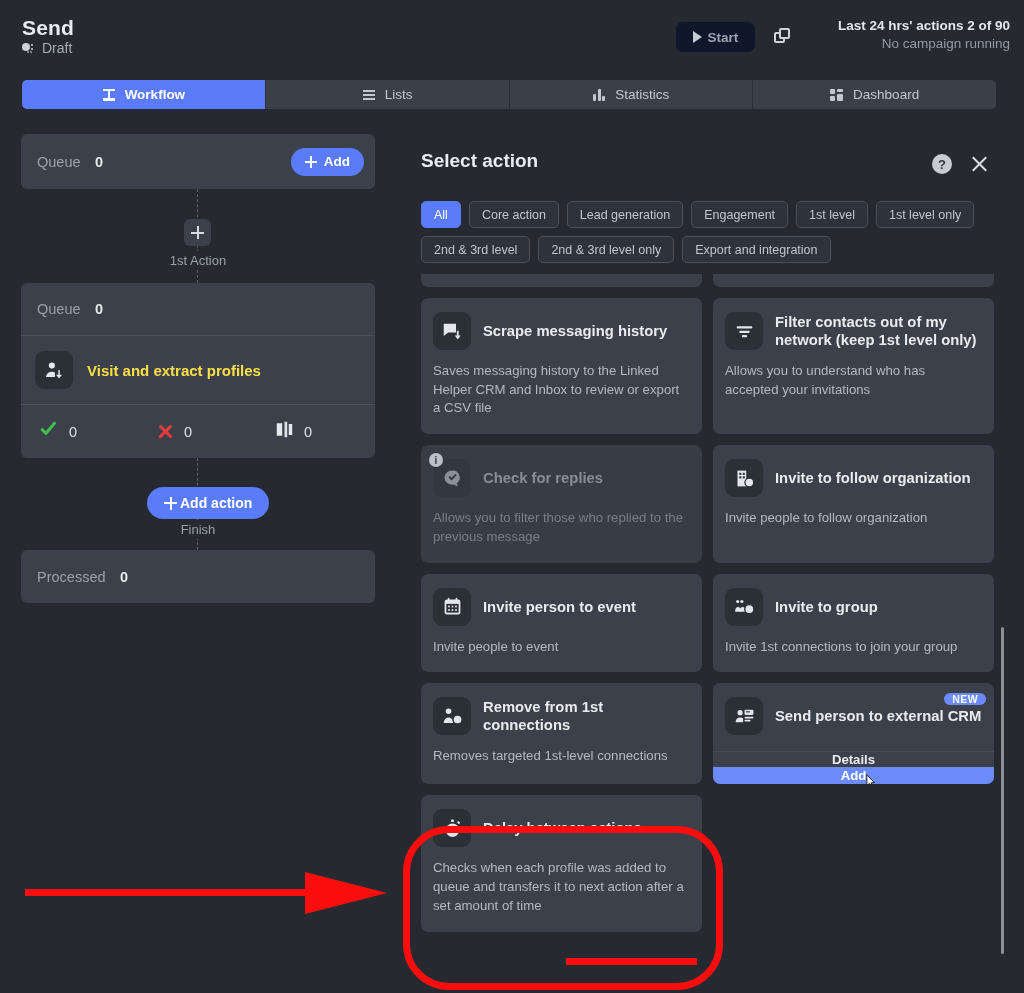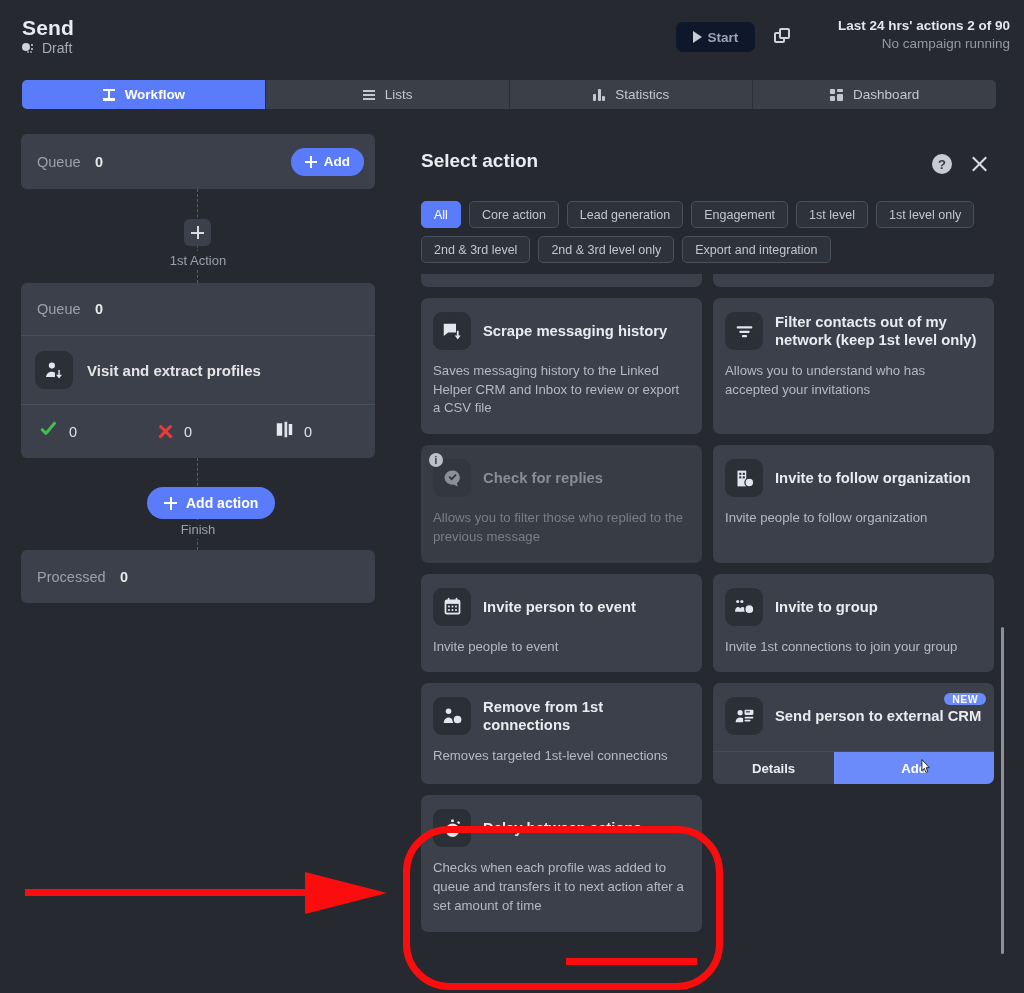--- a/index.html
+++ b/index.html
@@ -84,37 +84,37 @@
   .plus-node .p::before { content: ""; position: absolute; left: 0; top: 5.5px; width: 13px; height: 2px; background: #d9dde2; }
   .plus-node .p::after  { content: ""; position: absolute; left: 5.5px; top: 0; width: 2px; height: 13px; background: #d9dde2; }
   .conn-label { position: absolute; left: 0; width: 354px; text-align: center; font-size: 13px; color: #9aa0a8; background: #262a30; padding: 2px 0; }
 
   .step-card { margin-top: 0; border-radius: 6px; overflow: hidden; background: #3b404a; }
   .step-queue { height: 53px; position: relative; border-bottom: 1px solid #4a505b; }
   .step-queue .q-label { position: absolute; left: 16px; top: 50%; transform: translateY(-50%); font-size: 14.5px; color: #9ba1a9; }
   .step-queue .q-num { position: absolute; left: 74px; top: 50%; transform: translateY(-50%); font-size: 14.5px; color: #e6e8ea; font-weight: bold; }
   .step-body { height: 69px; display: flex; align-items: center; padding-left: 14px; border-bottom: 1px solid #4a505b; }
   .sq-icon { width: 38px; height: 38px; border-radius: 9px; background: #2b2f36; display: flex; align-items: center; justify-content: center; flex: none; }
-  .step-body .st-title { margin-left: 14px; font-size: 15px; font-weight: bold; color: #e5e5e5; }
+  .step-body .st-title { margin-left: 14px; font-size: 15px; font-weight: bold; color: #fde047; }
   .step-stats { height: 53px; display: flex; align-items: center; }
   .step-stats .cell { flex: 1; display: flex; align-items: center; gap: 10px; padding-left: 18px; }
   .step-stats .num { font-size: 14.5px; color: #dfe2e6; }
 
   .chk { position: relative; width: 20px; height: 16px; }
   .chk::before { content: ""; position: absolute; left: 1px; top: 6px; width: 8px; height: 3.4px; background: #3fbf4f; transform: rotate(45deg); border-radius: 1px; }
   .chk::after  { content: ""; position: absolute; left: 5px; top: 2px; width: 14px; height: 3.4px; background: #3fbf4f; transform: rotate(-50deg); border-radius: 1px; }
   .xmk { position: relative; width: 17px; height: 17px; }
   .xmk::before, .xmk::after { content: ""; position: absolute; left: 0; top: 7px; width: 17px; height: 3.4px; background: #e93b3b; border-radius: 1px; }
   .xmk::before { transform: rotate(45deg); }
   .xmk::after  { transform: rotate(-45deg); }
 
   .addaction-wrap { position: relative; height: 92px; }
   .addaction-wrap .dash { position: absolute; left: 176px; top: 0; width: 0; height: 92px; border-left: 1px dashed #5a5f68; }
   .add-action-btn { position: absolute; left: 126px; top: 29px; height: 32px; padding: 0 17px; border-radius: 17px; background: #5b7cfa;
-                    display: flex; align-items: center; gap: 9px; cursor: pointer; }
+                    display: flex; align-items: center; gap: 3px; cursor: pointer; }
   .add-action-btn .plus { position: relative; width: 13px; height: 13px; }
   .add-action-btn .plus::before { content: ""; position: absolute; left: 0; top: 5.5px; width: 13px; height: 2.2px; background: #fff; }
   .add-action-btn .plus::after  { content: ""; position: absolute; left: 5.5px; top: 0; width: 2.2px; height: 13px; background: #fff; }
   .add-action-btn .lbl { font-size: 14px; font-weight: bold; color: #fff; }
 
   .processed-card { height: 53px; position: relative; background: #3b404a; border-radius: 6px; padding-left: 16px; }
   .processed-card .q-label { position: absolute; left: 16px; top: 50%; transform: translateY(-50%); font-size: 14.5px; color: #9ba1a9; }
   .processed-card .q-num { position: absolute; left: 99px; top: 50%; transform: translateY(-50%); font-size: 14.5px; color: #e6e8ea; font-weight: bold; }
 
   
@@ -147,21 +147,21 @@
   .info-dot { position: absolute; left: 8px; top: 8px; width: 14px; height: 14px; border-radius: 50%; background: #bcc1c8;
               display: flex; align-items: center; justify-content: center; font-size: 10px; font-weight: bold; color: #33383f; }
   .new-badge { position: absolute; right: 8px; top: 10px; background: #6c8bfb; color: #fff; font-size: 10.5px; font-weight: bold;
                border-radius: 9px; padding: 0 8px; letter-spacing: .4px; }
 
   .acard.spacer-top { padding-top: 0; height: 47px; overflow: hidden; }
   .acard.spacer-top .desc { margin-top: 4px; }
 
   
   .acard.hovered { padding-bottom: 0; overflow: hidden; }
-  .acard .footer { display: flex; margin: 16px -12px 0 -12px; height: 33px; border-top: 1px solid #474d57; }
+  .acard .footer { display: flex; margin: 16px -12px 0 -12px; height: 33px; border-top: 1px solid #474d57; flex-direction: column; }
   .acard .footer .details { flex: 1; display: flex; align-items: center; justify-content: center; font-size: 13.2px; font-weight: bold; color: #e9ebee; cursor: pointer; }
   .acard .footer .addbtn { flex: 1.32; display: flex; align-items: center; justify-content: center; font-size: 13.2px; font-weight: bold;
                            color: #fff; background: #6c8bfb; cursor: pointer; position: relative; }
   .cursor-glyph { position: absolute; left: 54%; top: 6px; width: 15px; height: 19px; }
 
   .scrollbar { position: absolute; left: 1001px; top: 627px; width: 3px; height: 327px; background: #8b9099; border-radius: 2px; }
 
   
   .anno { position: absolute; left: 0; top: 0; width: 1024px; height: 993px; pointer-events: none; }
   .anno-ellipse { position: absolute; left: 403px; top: 826px; width: 320px; height: 164px;

